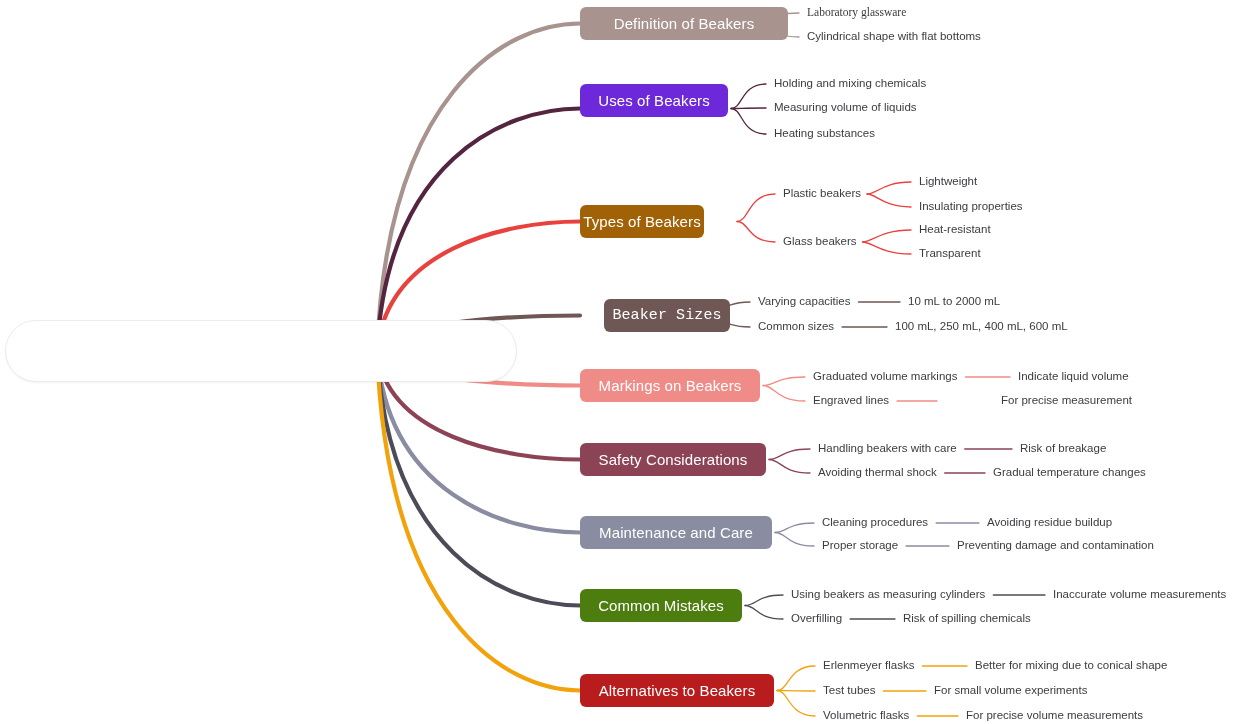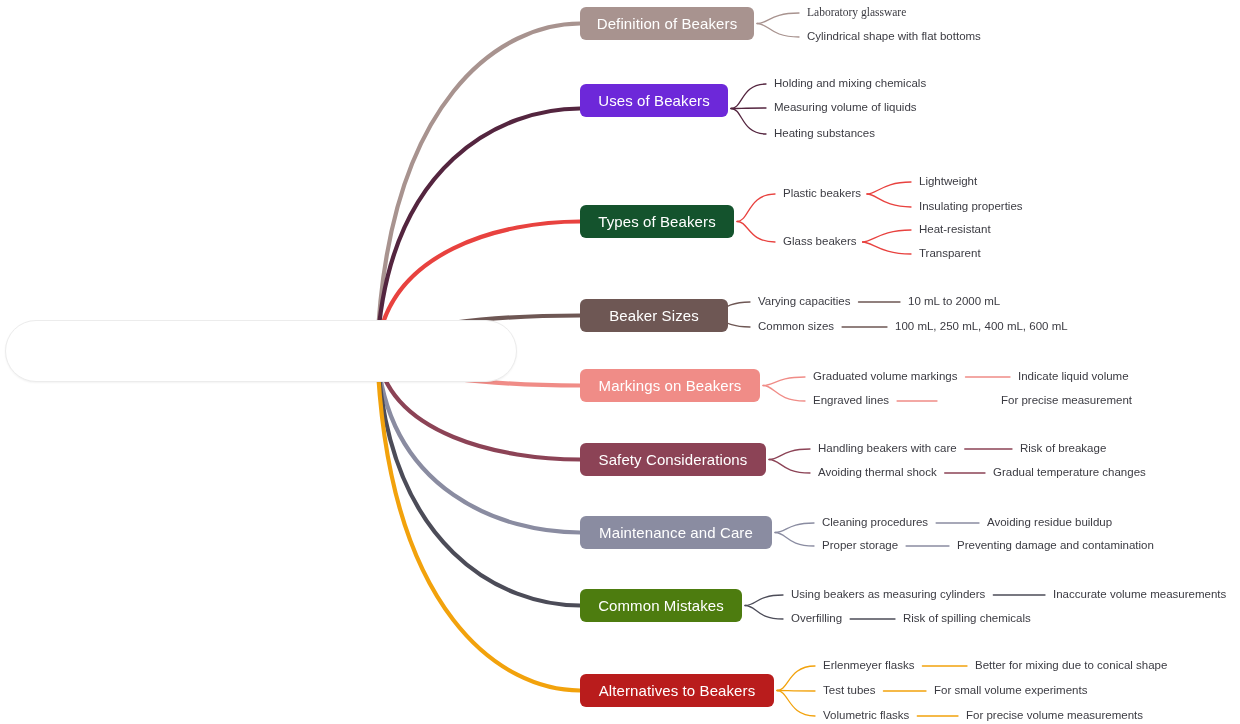--- a/index.html
+++ b/index.html
@@ -120,41 +120,41 @@
       <path d="M 922.390625 666 L 967 666" stroke="#f2a20c" stroke-width="1.3" fill="none" stroke-linecap="round"></path>
       <path d="M 777 690.5 C 789 690.5, 788.1 691, 815 691" stroke="#f2a20c" stroke-width="1.3" fill="none" stroke-linecap="round"></path>
       <path d="M 883.421875 691 L 926 691" stroke="#f2a20c" stroke-width="1.3" fill="none" stroke-linecap="round"></path>
       <path d="M 777 690.5 C 789 690.5, 788.1 716, 815 716" stroke="#f2a20c" stroke-width="1.3" fill="none" stroke-linecap="round"></path>
       <path d="M 917.28125 716 L 958 716" stroke="#f2a20c" stroke-width="1.3" fill="none" stroke-linecap="round"></path>
     </svg>
 
   <div class="root-node"></div>
 
   <div id="nodes">
-      <div class="topic" style="left: 580px; top: 7px; width: 174px; background: rgb(168, 147, 143);">
+      <div class="topic" style="left: 580px; top: 7px; width: 208px; background: rgb(168, 147, 143);">
         <span>Definition of Beakers</span>
       </div>
       <div class="sub-label" style="left: 807px; top: 6px; font-family: Liberation Serif, serif;">Laboratory glassware</div>
       <div class="sub-label" style="left: 807px; top: 30px;">Cylindrical shape with flat bottoms</div>
       <div class="topic" style="left: 580px; top: 84px; width: 148px; background: #6d28d9;">
         <span>Uses of Beakers</span>
       </div>
       <div class="sub-label" style="left: 774px; top: 77px;">Holding and mixing chemicals</div>
       <div class="sub-label" style="left: 774px; top: 101px;">Measuring volume of liquids</div>
       <div class="sub-label" style="left: 774px; top: 127px;">Heating substances</div>
-      <div class="topic" style="left: 580px; top: 205px; width: 154px; background: #14532d;">
+      <div class="topic" style="left: 580px; top: 205px; width: 124px; background: #a16207;">
         <span>Types of Beakers</span>
       </div>
       <div class="sub-label" style="left: 783px; top: 187px;">Plastic beakers</div>
       <div class="leaf-label" style="left: 919px; top: 175px;">Lightweight</div>
       <div class="leaf-label" style="left: 919px; top: 200px;">Insulating properties</div>
       <div class="sub-label" style="left: 783px; top: 235px;">Glass beakers</div>
       <div class="leaf-label" style="left: 919px; top: 223px;">Heat-resistant</div>
       <div class="leaf-label" style="left: 919px; top: 247px;">Transparent</div>
-      <div class="topic" style="left: 580px; top: 299px; width: 148px; background: rgb(110, 87, 84);">
+      <div class="topic" style="left: 604px; top: 299px; width: 126px; background: rgb(110, 87, 84); font-family: Liberation Mono, monospace;">
         <span>Beaker Sizes</span>
       </div>
       <div class="sub-label" style="left: 758px; top: 295px;">Varying capacities</div>
       <div class="leaf-label" style="left: 908px; top: 295px;">10 mL to 2000 mL</div>
       <div class="sub-label" style="left: 758px; top: 320px;">Common sizes</div>
       <div class="leaf-label" style="left: 895px; top: 320px;">100 mL, 250 mL, 400 mL, 600 mL</div>
       <div class="topic" style="left: 580px; top: 369px; width: 180px; background: rgb(240, 140, 135);">
         <span>Markings on Beakers</span>
       </div>
       <div class="sub-label" style="left: 813px; top: 370px;">Graduated volume markings</div>

